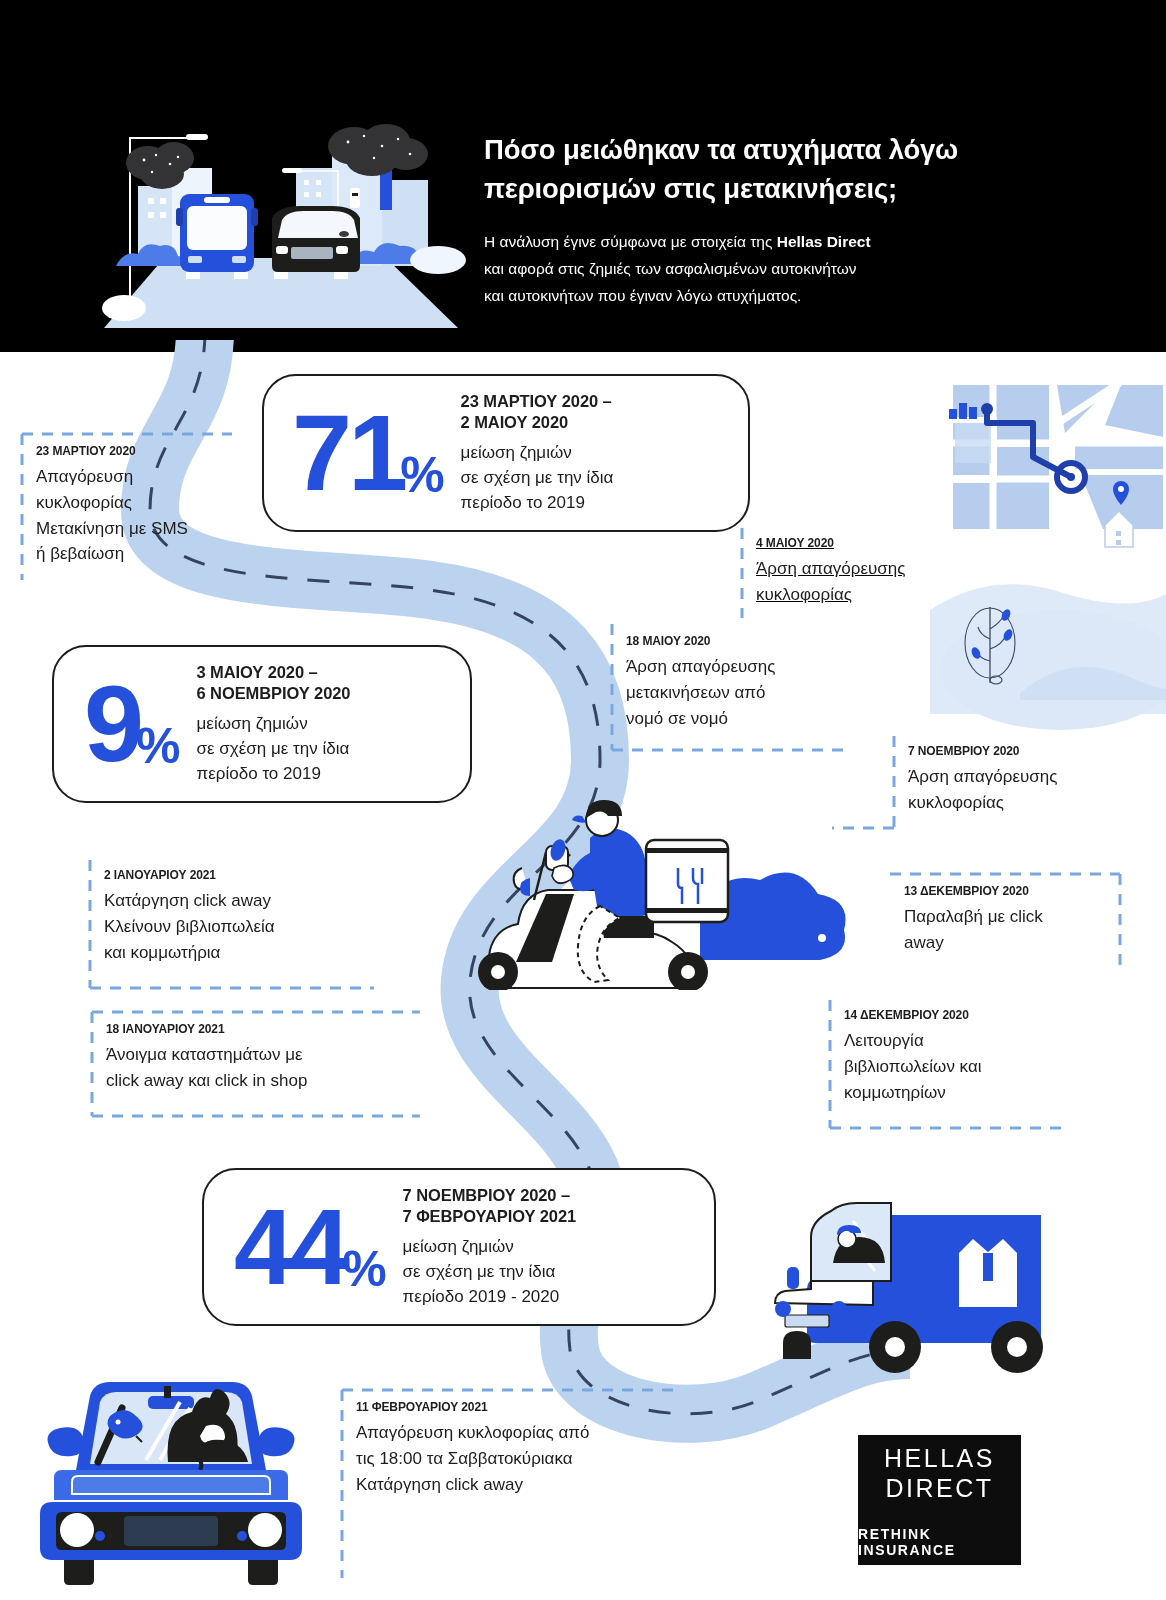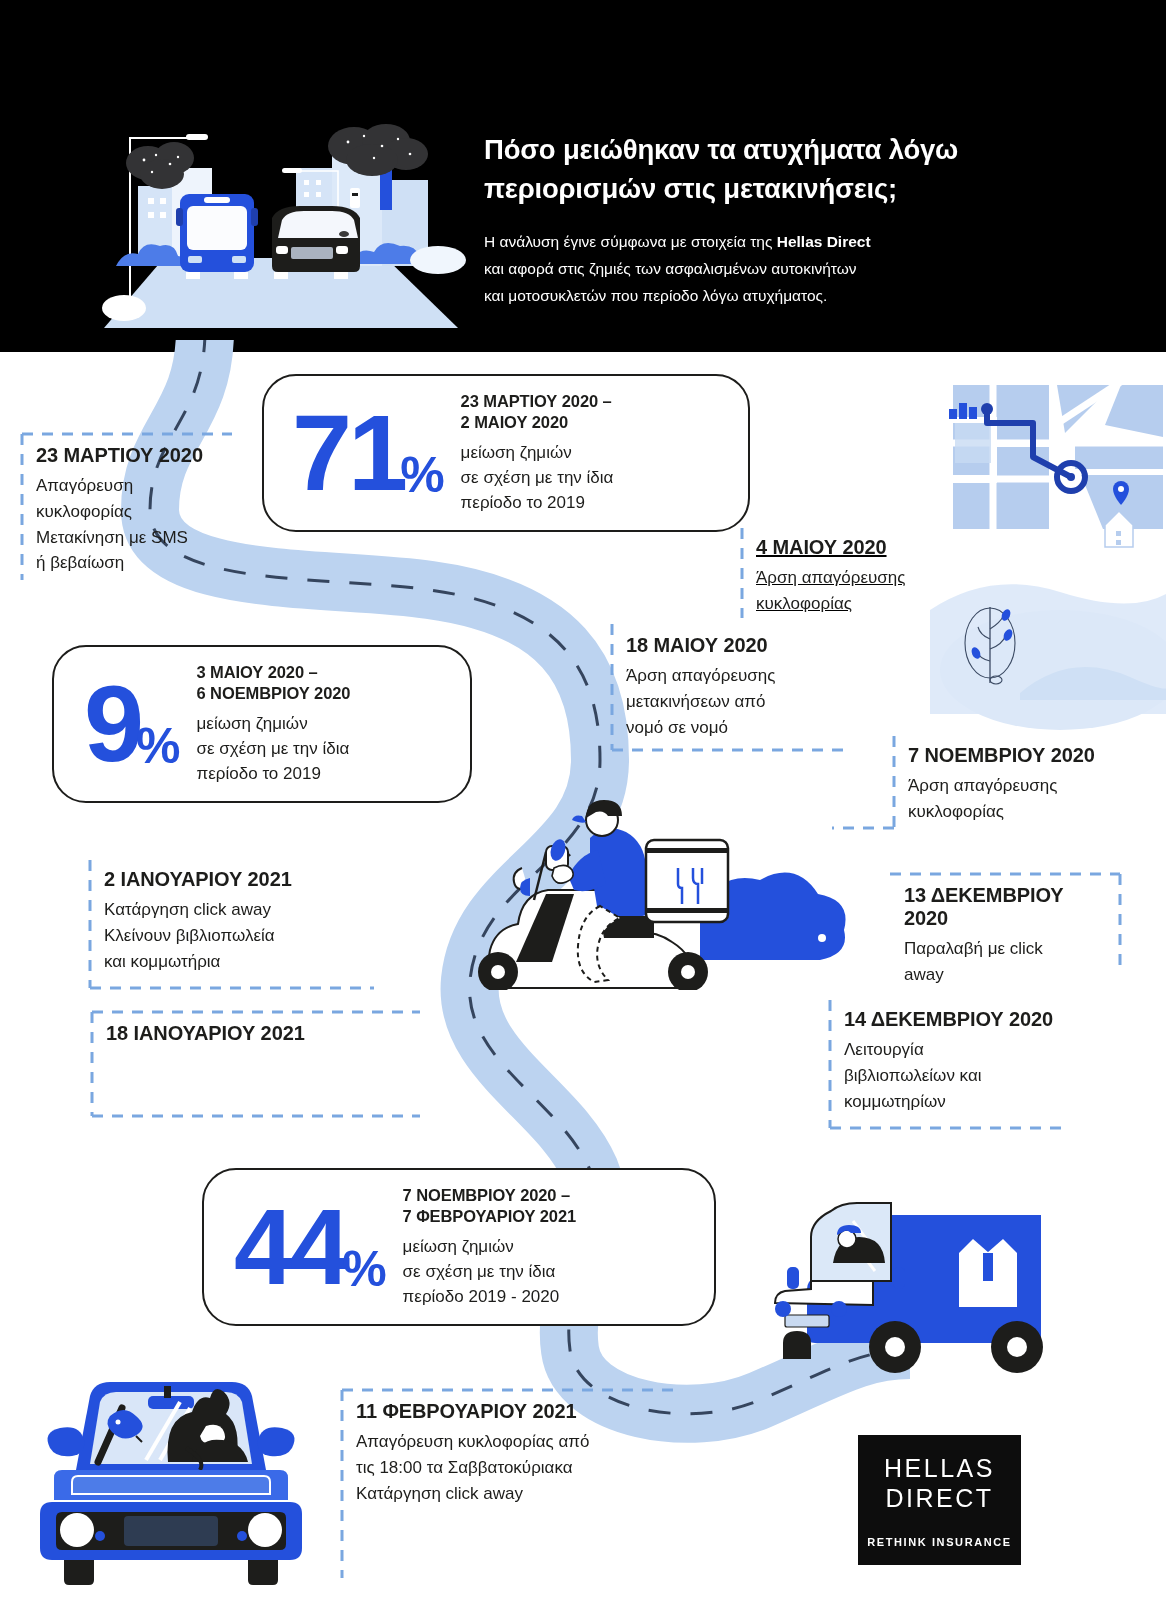--- a/index.html
+++ b/index.html
@@ -107,21 +107,21 @@
   }
 
   
   .note {
     position: absolute;
     z-index: 25;
     padding: 12px 14px 10px 16px;
   }
   .note-date {
     color: #1d1d1b;
-    font-size: 20px;
+    font-size: 12px;
     font-weight: bold;
     letter-spacing: -0.1px;
     margin-bottom: 6px;
   }
   .note-body {
     color: #1d1d1b;
     font-size: 17px;
     line-height: 1.52;
     font-weight: 400;
   }
@@ -146,21 +146,21 @@
   }
   .logo-l1, .logo-l2 {
     color: #ffffff;
     font-size: 25px;
     letter-spacing: 2.5px;
     line-height: 1.22;
     font-weight: 400;
   }
   .logo-l3 {
     color: #ffffff;
-    font-size: 11px;
+    font-size: 14px;
     letter-spacing: 1.6px;
     font-weight: bold;
     margin-top: 22px;
   }
 </style>
 </head>
 <body>
 
 <div id="page">
 
@@ -246,21 +246,21 @@
     </svg>
 
     <div class="header-text">
       <div class="header-title">
         <div>Πόσο μειώθηκαν τα ατυχήματα λόγω</div>
         <div>περιορισμών στις μετακινήσεις;</div>
       </div>
       <div class="header-sub">
         <div><span>Η ανάλυση έγινε σύμφωνα με στοιχεία της </span><b>Hellas Direct</b></div>
         <div>και αφορά στις ζημιές των ασφαλισμένων αυτοκινήτων</div>
-        <div>και μοτοσυκλετών που περίοδο λόγω ατυχήματος.</div>
+        <div>και αυτοκινήτων που έγιναν λόγω ατυχήματος.</div>
       </div>
     </div>
   </div>
 
   <svg class="road-layer" viewBox="0 0 1166 1260">
 
     <path d="M205 -10
              C 205 80, 150 95, 150 170
              C 150 250, 330 235, 430 250
              C 560 268, 600 330, 600 420
@@ -620,20 +620,24 @@
     </div>
   </div>
 
   <div class="note" style="left:90px; top:1010px; width:320px;">
     <svg class="note-dash" width="340" height="114">
       <path d="M2 2 H 330" stroke="#7aa7e0" stroke-width="3" stroke-dasharray="11 9" fill="none"></path>
       <path d="M2 2 V 106" stroke="#7aa7e0" stroke-width="3" stroke-dasharray="11 9" fill="none"></path>
       <path d="M2 106 H 330" stroke="#7aa7e0" stroke-width="3" stroke-dasharray="11 9" fill="none"></path>
     </svg>
     <div class="note-date">18 ΙΑΝΟΥΑΡΙΟΥ 2021</div>
+    <div class="note-body">
+      <div>Άνοιγμα καταστημάτων με</div>
+      <div>click away και click in shop</div>
+    </div>
   </div>
 
   <div class="note" style="left:340px; top:1388px; width:330px;">
     <svg class="note-dash" width="350" height="200">
       <path d="M2 2 H 340" stroke="#7aa7e0" stroke-width="3" stroke-dasharray="11 9" fill="none"></path>
       <path d="M2 2 V 190" stroke="#7aa7e0" stroke-width="3" stroke-dasharray="11 9" fill="none"></path>
     </svg>
     <div class="note-date">11 ΦΕΒΡΟΥΑΡΙΟΥ 2021</div>
     <div class="note-body">
       <div>Απαγόρευση κυκλοφορίας από</div>

